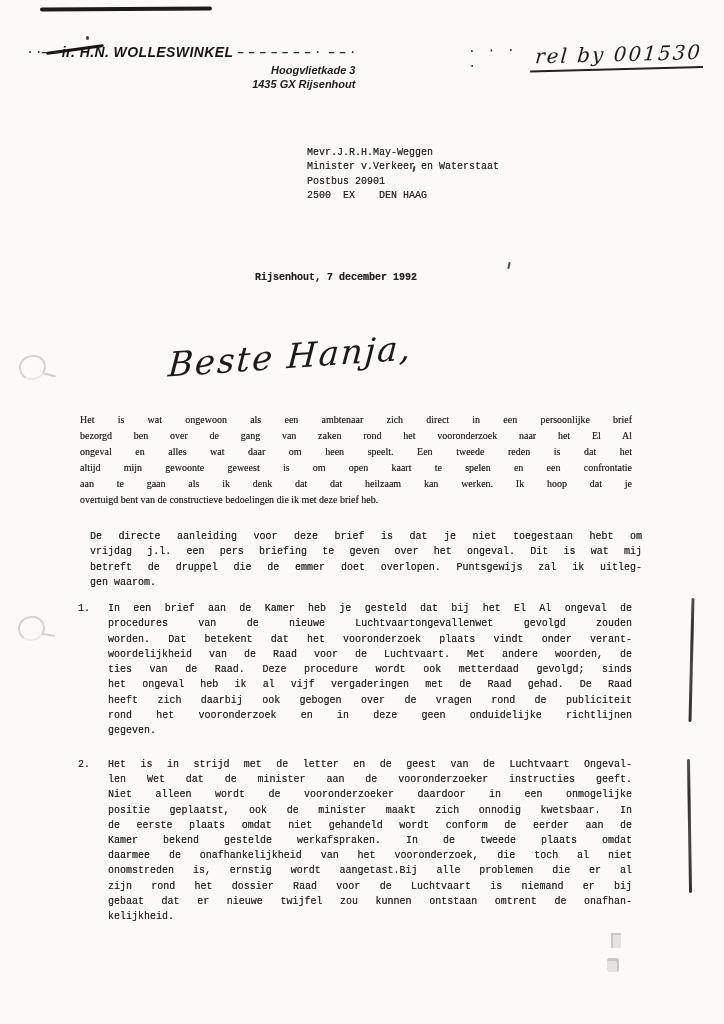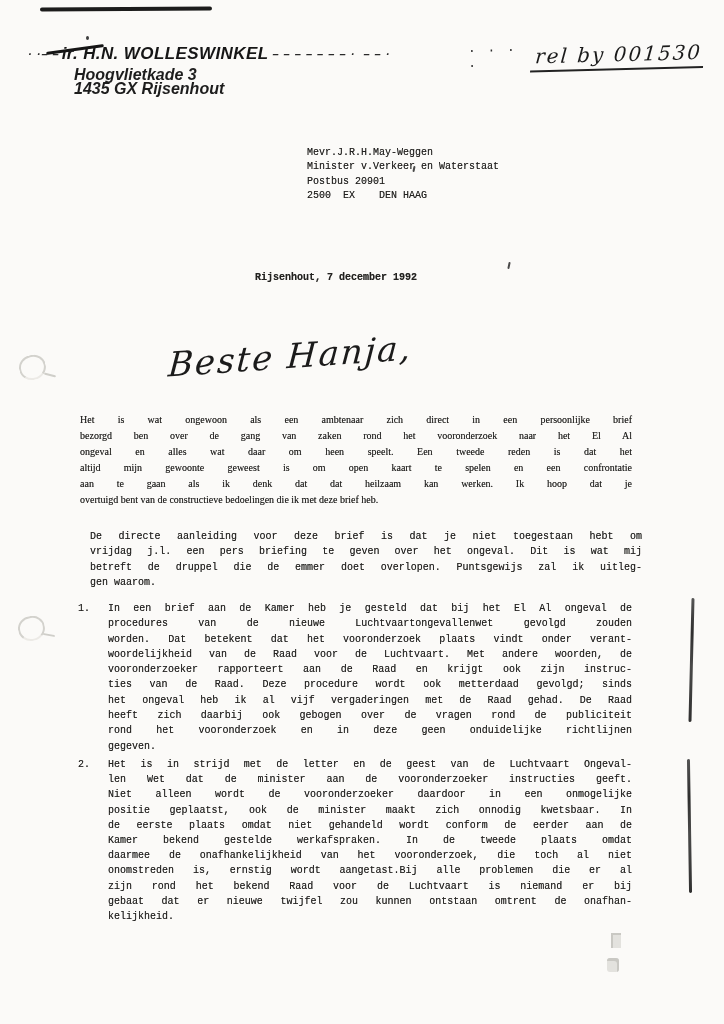--- a/index.html
+++ b/index.html
@@ -41,22 +41,22 @@
   .art-tick { position:absolute; width:2px; height:6px; background:#4a4a4a; transform:rotate(12deg); border-radius:1px; }
   .art-tick.k1 { left:413px; top:166px; }
   .art-tick.k2 { left:508px; top:262px; height:7px; }
   .art-smudge { position:absolute; background:#e3e2de; }
   .art-smudge.s1 { left:611px; top:933px; width:10px; height:15px; box-shadow:inset 2px 2px 0 #c9c8c3; }
   .art-smudge.s2 { left:607px; top:958px; width:12px; height:14px; border-radius:3px; box-shadow:inset -2px 3px 0 #c9c8c3; }
   
   .letterhead { position:absolute; left:28px; top:44px; font-family:"Liberation Sans", sans-serif; font-style:italic; font-weight:bold; color:#161616; }
   .lh-row { display:flex; align-items:center; white-space:pre; }
   .lh-dashes { font-size:11px; letter-spacing:1px; color:#2a2a2a; font-weight:bold; }
-  .lh-name { font-size:17px; letter-spacing:0.4px; padding:0 4px 0 2px; }
-  .lh-addr { font-size:16px; line-height:13.5px; margin-left:46px; margin-top:4px; color:#1d1d1d; }
+  .lh-name { font-size:14px; letter-spacing:0.4px; padding:0 4px 0 2px; }
+  .lh-addr { font-size:11px; line-height:13.5px; margin-left:46px; margin-top:4px; color:#1d1d1d;text-align:right; }
   
   .hand { font-family:"DejaVu Serif", serif; font-style:italic; color:#1b1b1b; }
   .hw-topright {
     position:absolute; left:468px; top:38px; width:236px;
     transform:rotate(-1.5deg); display:flex; align-items:flex-end;
   }
   .hw-leader { font-size:13px; letter-spacing:2px; color:#2f2f2f; padding-bottom:3px; }
   .hw-ref {
     font-size:20px; letter-spacing:2px; transform:skewX(-6deg);
     border-bottom:2px solid #222; flex:1; padding:0 2px 2px 4px; white-space:nowrap;
@@ -142,38 +142,37 @@
       <div class="tline last">gen waarom.</div>
     </div>
 
   <div class="item i1">
     <div class="item-num typed">1.</div>
     <div class="item-text typed">
         <div class="tline">In een brief aan de Kamer heb je gesteld dat bij het El Al ongeval de</div>
         <div class="tline">procedures van de nieuwe Luchtvaartongevallenwet gevolgd zouden</div>
         <div class="tline">worden. Dat betekent dat het vooronderzoek plaats vindt onder verant-</div>
         <div class="tline">woordelijkheid van de Raad voor de Luchtvaart. Met andere woorden, de</div>
-        <div class="tline">vooronderzoeker rapporteert aan de Raad en krijgt ook zijn instruc-</div>
         <div class="tline">ties van de Raad. Deze procedure wordt ook metterdaad gevolgd; sinds</div>
         <div class="tline">het ongeval heb ik al vijf vergaderingen met de Raad gehad. De Raad</div>
         <div class="tline">heeft zich daarbij ook gebogen over de vragen rond de publiciteit</div>
         <div class="tline">rond het vooronderzoek en in deze geen onduidelijke richtlijnen</div>
         <div class="tline last">gegeven.</div>
       </div>
   </div>
   <div class="item i2">
     <div class="item-num typed">2.</div>
     <div class="item-text typed">
         <div class="tline">Het is in strijd met de letter en de geest van de Luchtvaart Ongeval-</div>
         <div class="tline">len Wet dat de minister aan de vooronderzoeker instructies geeft.</div>
         <div class="tline">Niet alleen wordt de vooronderzoeker daardoor in een onmogelijke</div>
         <div class="tline">positie geplaatst, ook de minister maakt zich onnodig kwetsbaar. In</div>
         <div class="tline">de eerste plaats omdat niet gehandeld wordt conform de eerder aan de</div>
         <div class="tline">Kamer bekend gestelde werkafspraken. In de tweede plaats omdat</div>
         <div class="tline">daarmee de onafhankelijkheid van het vooronderzoek, die toch al niet</div>
         <div class="tline">onomstreden is, ernstig wordt aangetast.Bij alle problemen die er al</div>
-        <div class="tline">zijn rond het bekend Raad voor de Luchtvaart is niemand er bij</div>
+        <div class="tline">zijn rond het dossier Raad voor de Luchtvaart is niemand er bij</div>
         <div class="tline">gebaat dat er nieuwe twijfel zou kunnen ontstaan omtrent de onafhan-</div>
         <div class="tline last">kelijkheid.</div>
       </div>
   </div>
 
 </div>
 
 </body></html>

